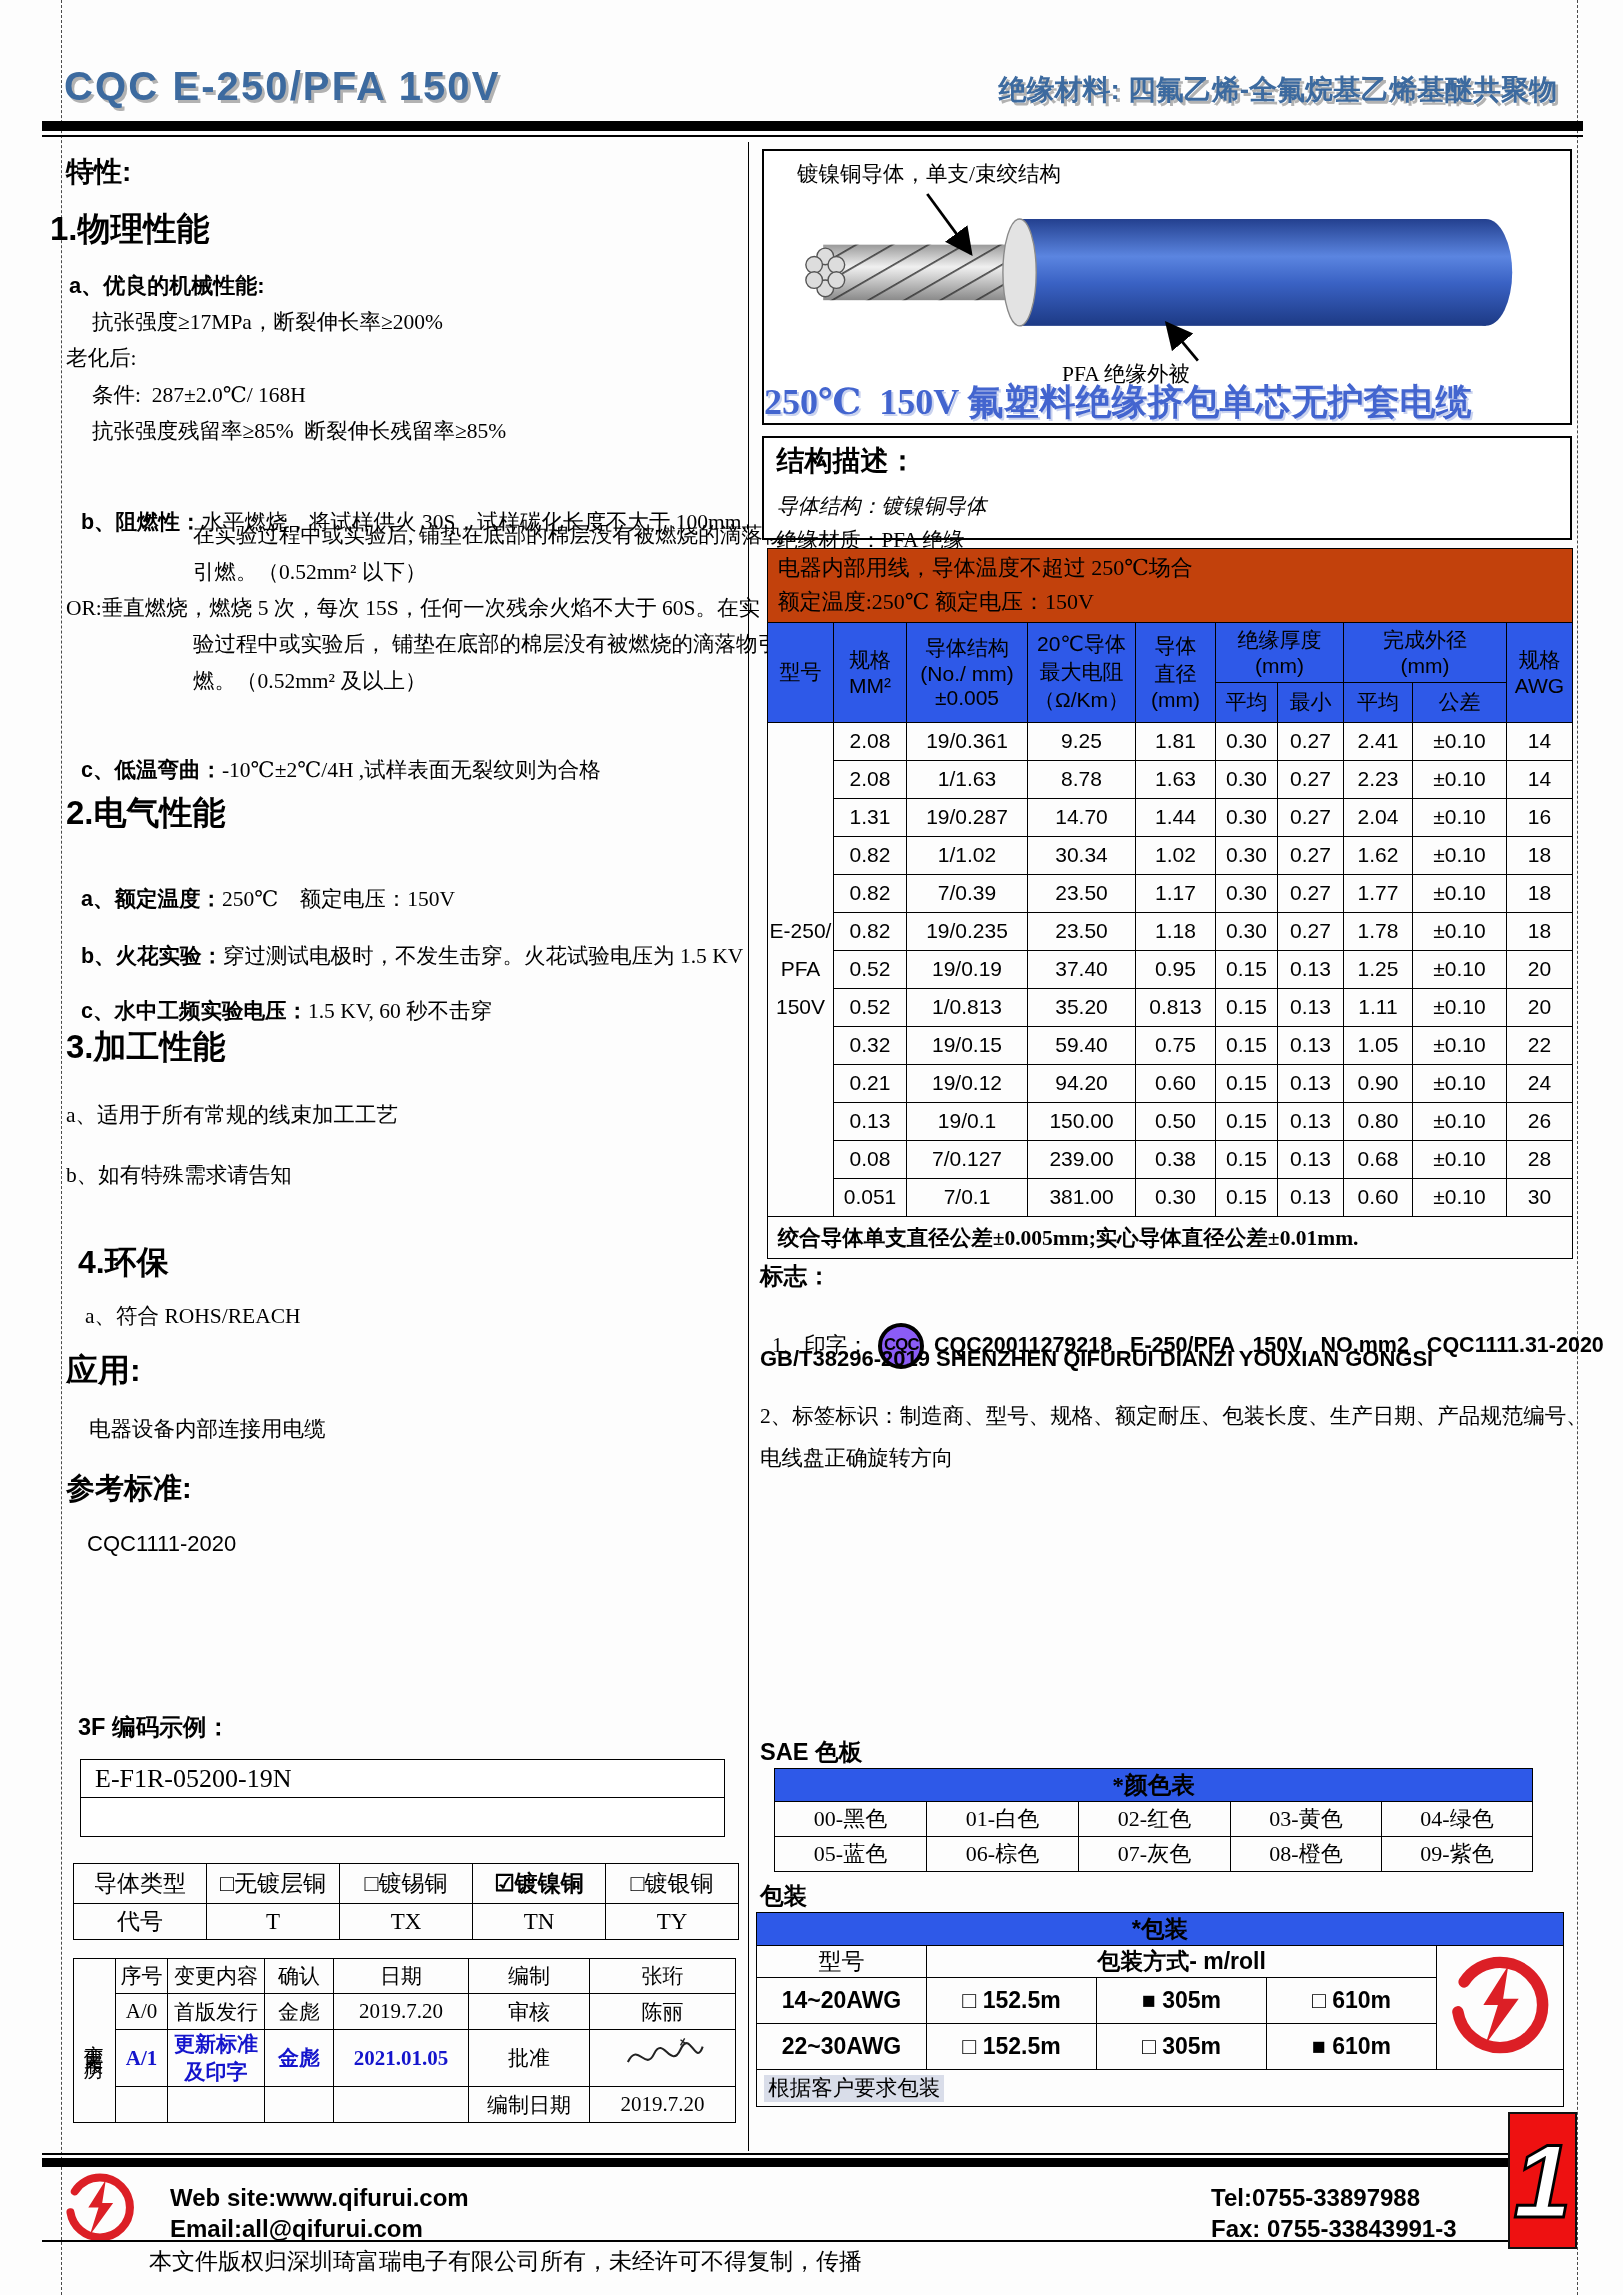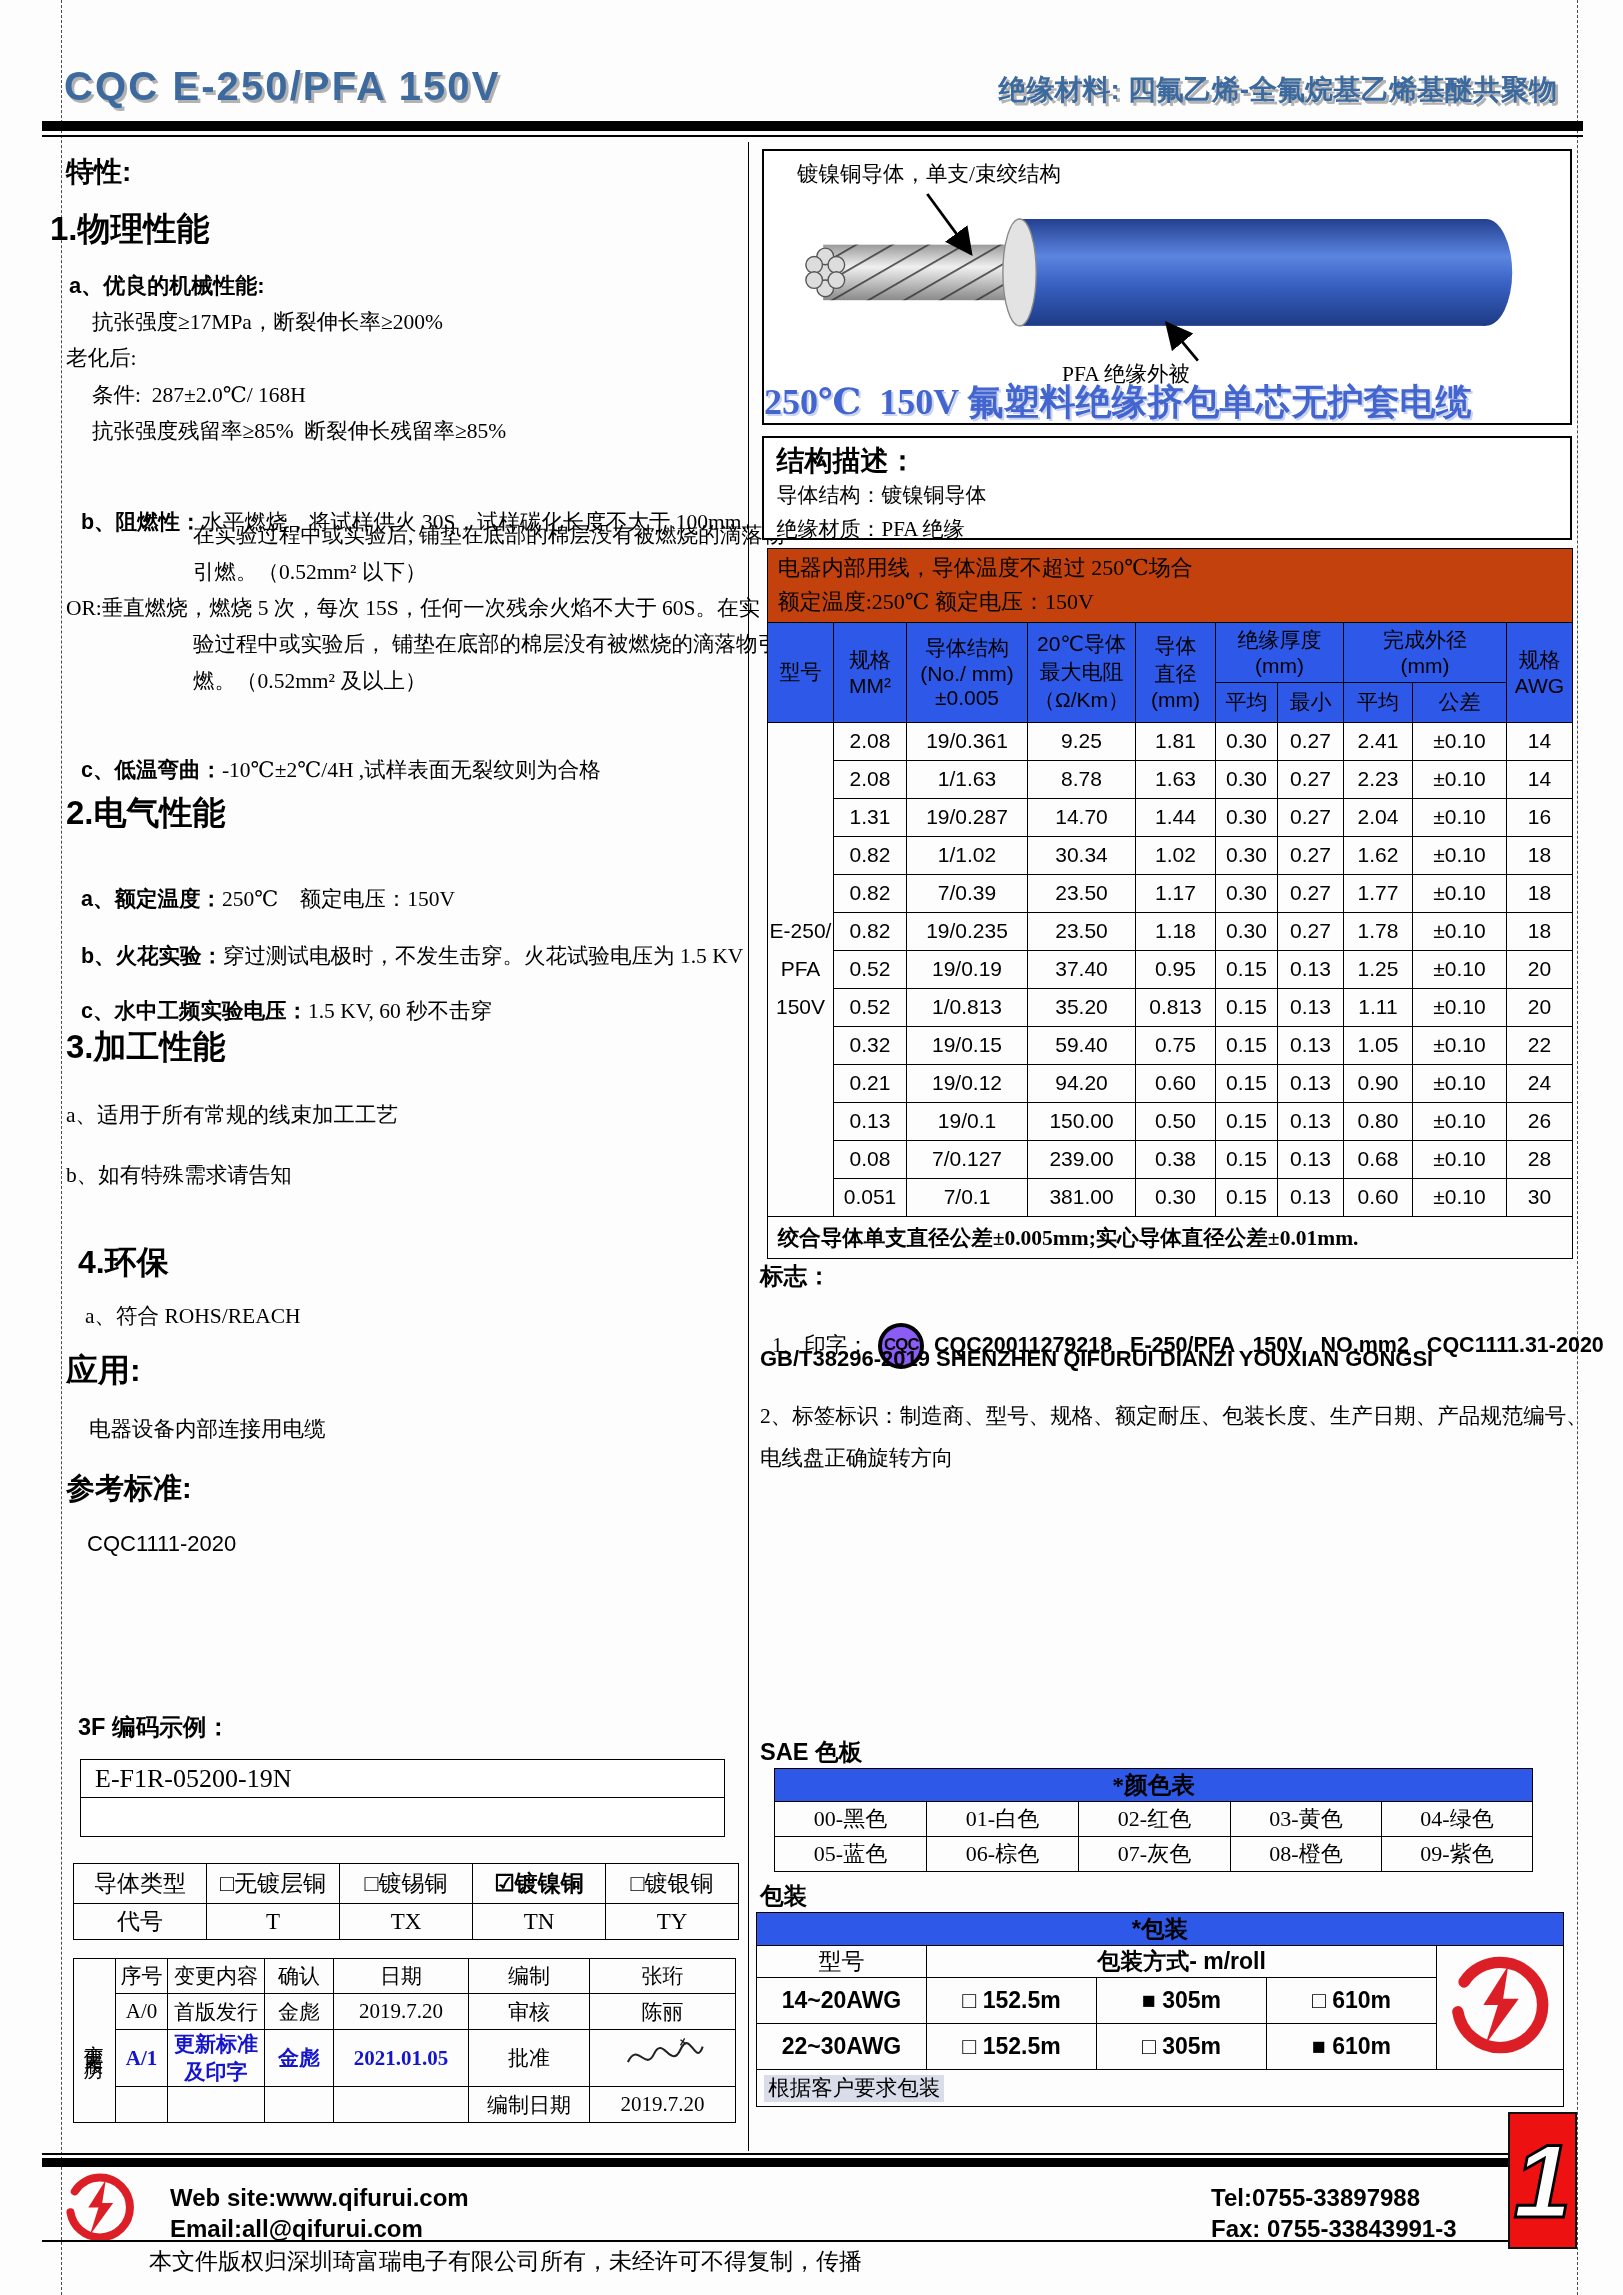--- a/index.html
+++ b/index.html
@@ -218,21 +218,21 @@
     <line x1="625" y1="302" x2="580" y2="248" stroke="#000" stroke-width="4" marker-end="url(#arrow)"></line>
   </svg>
   <div class="abs serif" style="left:33px;top:9.7px;font-size:21.5px;">镀镍铜导体，单支/束绞结构</div>
   <div class="abs serif" style="left:298px;top:210px;font-size:21.5px;">PFA 绝缘外被</div>
   <div class="abs" style="left:0;top:229px;width:674px;text-align:center;font-size:36px;color:#4365cf;font-weight:600;
               font-family:'Liberation Serif','DejaVu Serif',serif;text-shadow:2.1px 2.1px 0 #c9d2ee;">250℃  150V 氟塑料绝缘挤包单芯无护套电缆</div>
 </div>
 
 <div class="box" style="left:762px;top:436px;width:810px;height:104px;padding:4.2px 12.5px;">
   <div class="b" style="font-size:28px;">结构描述：</div>
-  <div class="serif" style="font-size:21px;margin-top:1px;">导体结构：镀镍铜导体</div>
+  <div class="serif" style="font-size:21px;margin-top:12px;font-style:italic;">导体结构：镀镍铜导体</div>
   <div class="serif" style="font-size:21px;margin-top:5.6px;">绝缘材质：PFA 绝缘</div>
 </div>
 
 <table class="grid" style="position:absolute;left:767px;top:548px;width:805px;font-size:21px;">
   <colgroup>
     <col style="width:66px">
       <col style="width:73px">
       <col style="width:121px">
       <col style="width:108px">
     <col style="width:80px">

